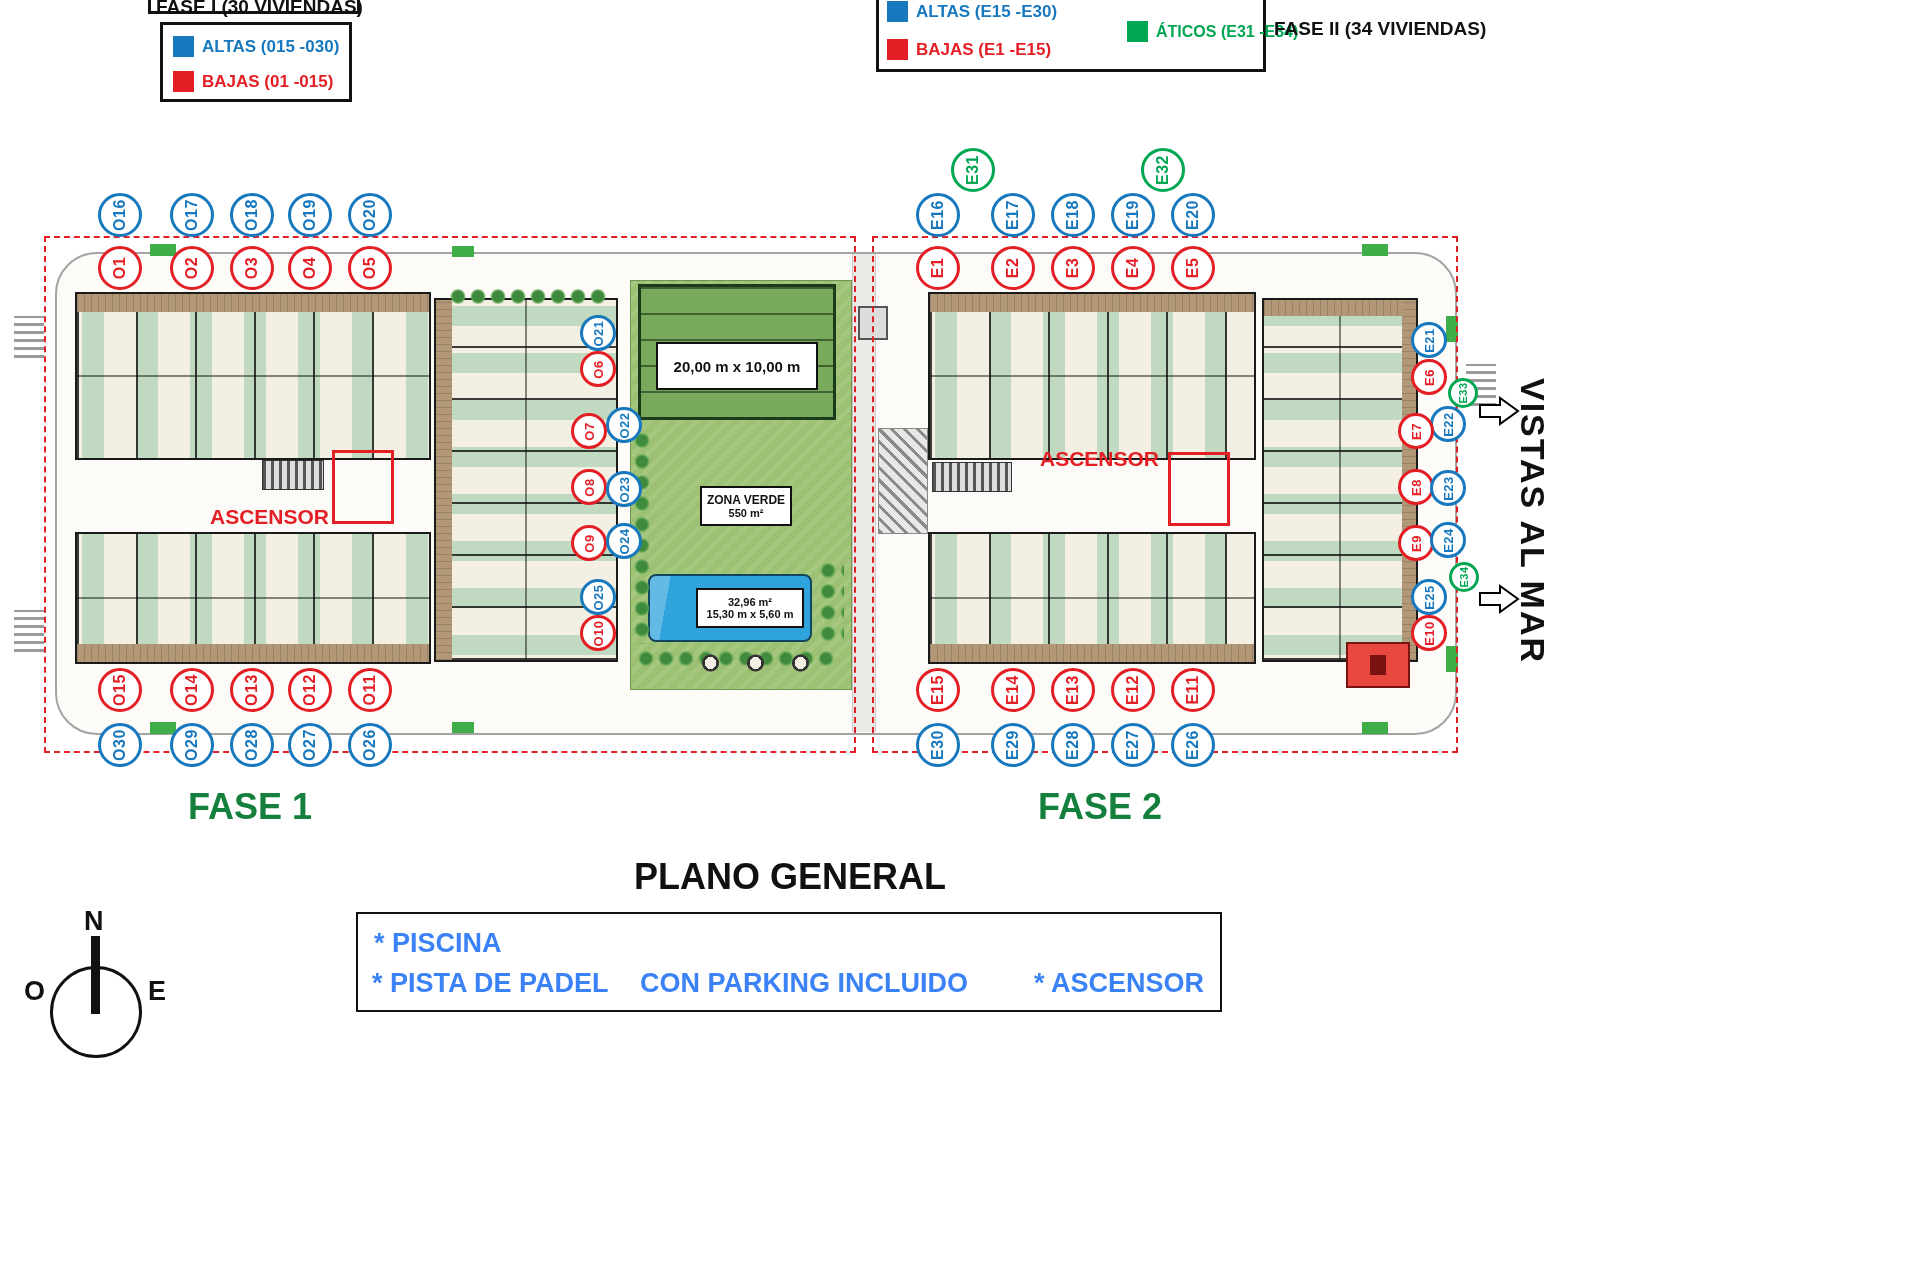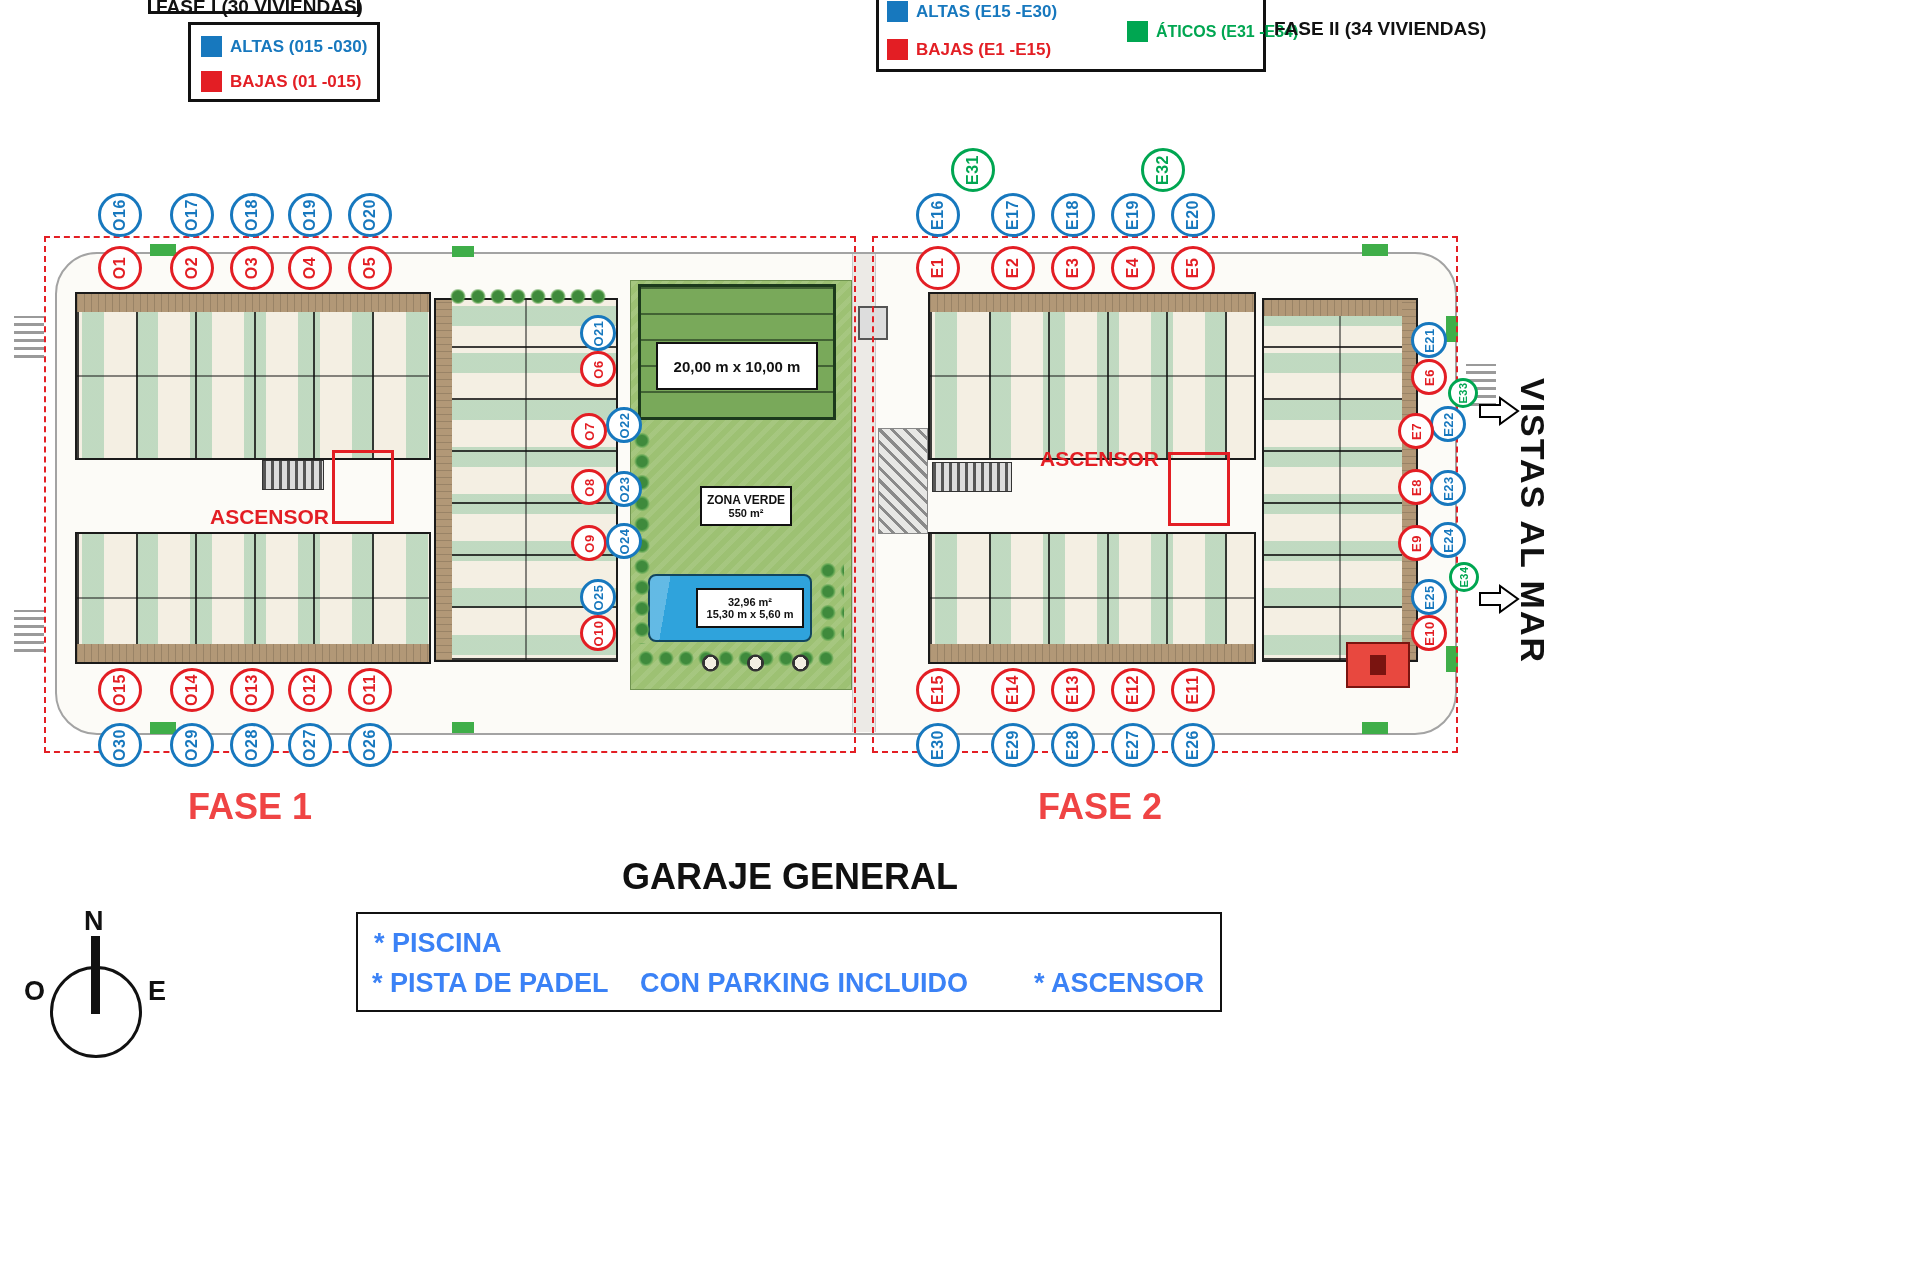--- a/index.html
+++ b/index.html
@@ -60,41 +60,41 @@
   .grey-box { position:absolute; background:#ddd; border:2px solid #555; z-index:6; }
   .red-box { position:absolute; background:#e8483f; border:2px solid #7a1410; z-index:7; display:flex; align-items:center; justify-content:center; }
   .red-box .inner { width:16px; height:20px; background:#7a1410; }
 
   .marker { position:absolute; border-radius:50%; background:#fff; border:3px solid; display:flex; align-items:center; justify-content:center; z-index:30; }
   .marker span { transform:rotate(-90deg); font-weight:bold; white-space:nowrap; letter-spacing:.5px; }
   .marker.blue { border-color:#1778be; color:#1778be; }
   .marker.red { border-color:#e31e24; color:#e31e24; }
   .marker.green { border-color:#00a651; color:#00a651; }
 
-  .fase-label { position:absolute; color:#ef4444; font-weight:bold; font-size:36px; z-index:15; white-space:nowrap; }
+  .fase-label { position:absolute; color:#15803d; font-weight:bold; font-size:36px; z-index:15; white-space:nowrap; }
   .main-title { position:absolute; left:560px; top:856px; width:460px; text-align:center; font-weight:bold; font-size:36px; color:#111; }
 
   .amenities { position:absolute; left:356px; top:912px; width:866px; height:100px; border:2px solid #111; background:#fff; }
   .amenities span { position:absolute; font-weight:bold; font-size:27px; color:#3b82f6; white-space:nowrap; }
 
   .vistas { position:absolute; left:1513px; top:378px; height:272px; writing-mode:vertical-rl; text-align:center; font-weight:bold; font-size:34px; letter-spacing:2px; color:#111; white-space:nowrap; }
   .sea-arrow { position:absolute; z-index:8; }
 
   .compass-circle { position:absolute; left:50px; top:966px; width:92px; height:92px; border:3px solid #111; border-radius:50%; background:#fff; }
   .compass-needle { position:absolute; left:91px; top:936px; width:9px; height:78px; background:#111; z-index:2; }
   .compass-letter { position:absolute; font-weight:bold; font-size:27px; color:#111; }
 </style>
 </head>
 <body>
 
 <div class="page">
 
   <div class="legend-box" style="left:148px; top:-30px; width:212px; height:44px;"></div>
   <div class="legend-title" style="left:156px; top:-4px;">FASE I (30 VIVIENDAS)</div>
-  <div class="legend-box" style="left:160px; top:22px; width:192px; height:80px;margin-left:28px;">
+  <div class="legend-box" style="left:160px; top:22px; width:192px; height:80px;">
     <div class="legend-row t-blue" style="left:10px; top:11px;">
       <span class="swatch b-blue"></span>
       <span>ALTAS (015 -030)</span>
     </div>
     <div class="legend-row t-red" style="left:10px; top:46px;">
       <span class="swatch b-red"></span>
       <span>BAJAS (01 -015)</span>
     </div>
   </div>
 
@@ -378,21 +378,21 @@
   <div class="fase-label" style="left:1038px; top:786px;">FASE 2</div>
 
   <svg class="sea-arrow" style="left:1478px; top:396px;" width="44" height="30">
     <path d="M2 9 h20 v-7 l18 13 -18 13 v-7 h-20 z" fill="#fff" stroke="#000" stroke-width="2"></path>
   </svg>
   <svg class="sea-arrow" style="left:1478px; top:584px;" width="44" height="30">
     <path d="M2 9 h20 v-7 l18 13 -18 13 v-7 h-20 z" fill="#fff" stroke="#000" stroke-width="2"></path>
   </svg>
   <div class="vistas">VISTAS AL MAR</div>
 
-  <div class="main-title">GARAJE GENERAL</div>
+  <div class="main-title">PLANO GENERAL</div>
 
   <div class="amenities">
     <span style="left:16px; top:14px;">* PISCINA</span>
     <span style="left:14px; top:54px;">* PISTA DE PADEL</span>
     <span style="left:282px; top:54px;">CON PARKING INCLUIDO</span>
     <span style="left:676px; top:54px;">* ASCENSOR</span>
   </div>
 
   <div class="compass-circle"></div>
   <div class="compass-needle"></div>

